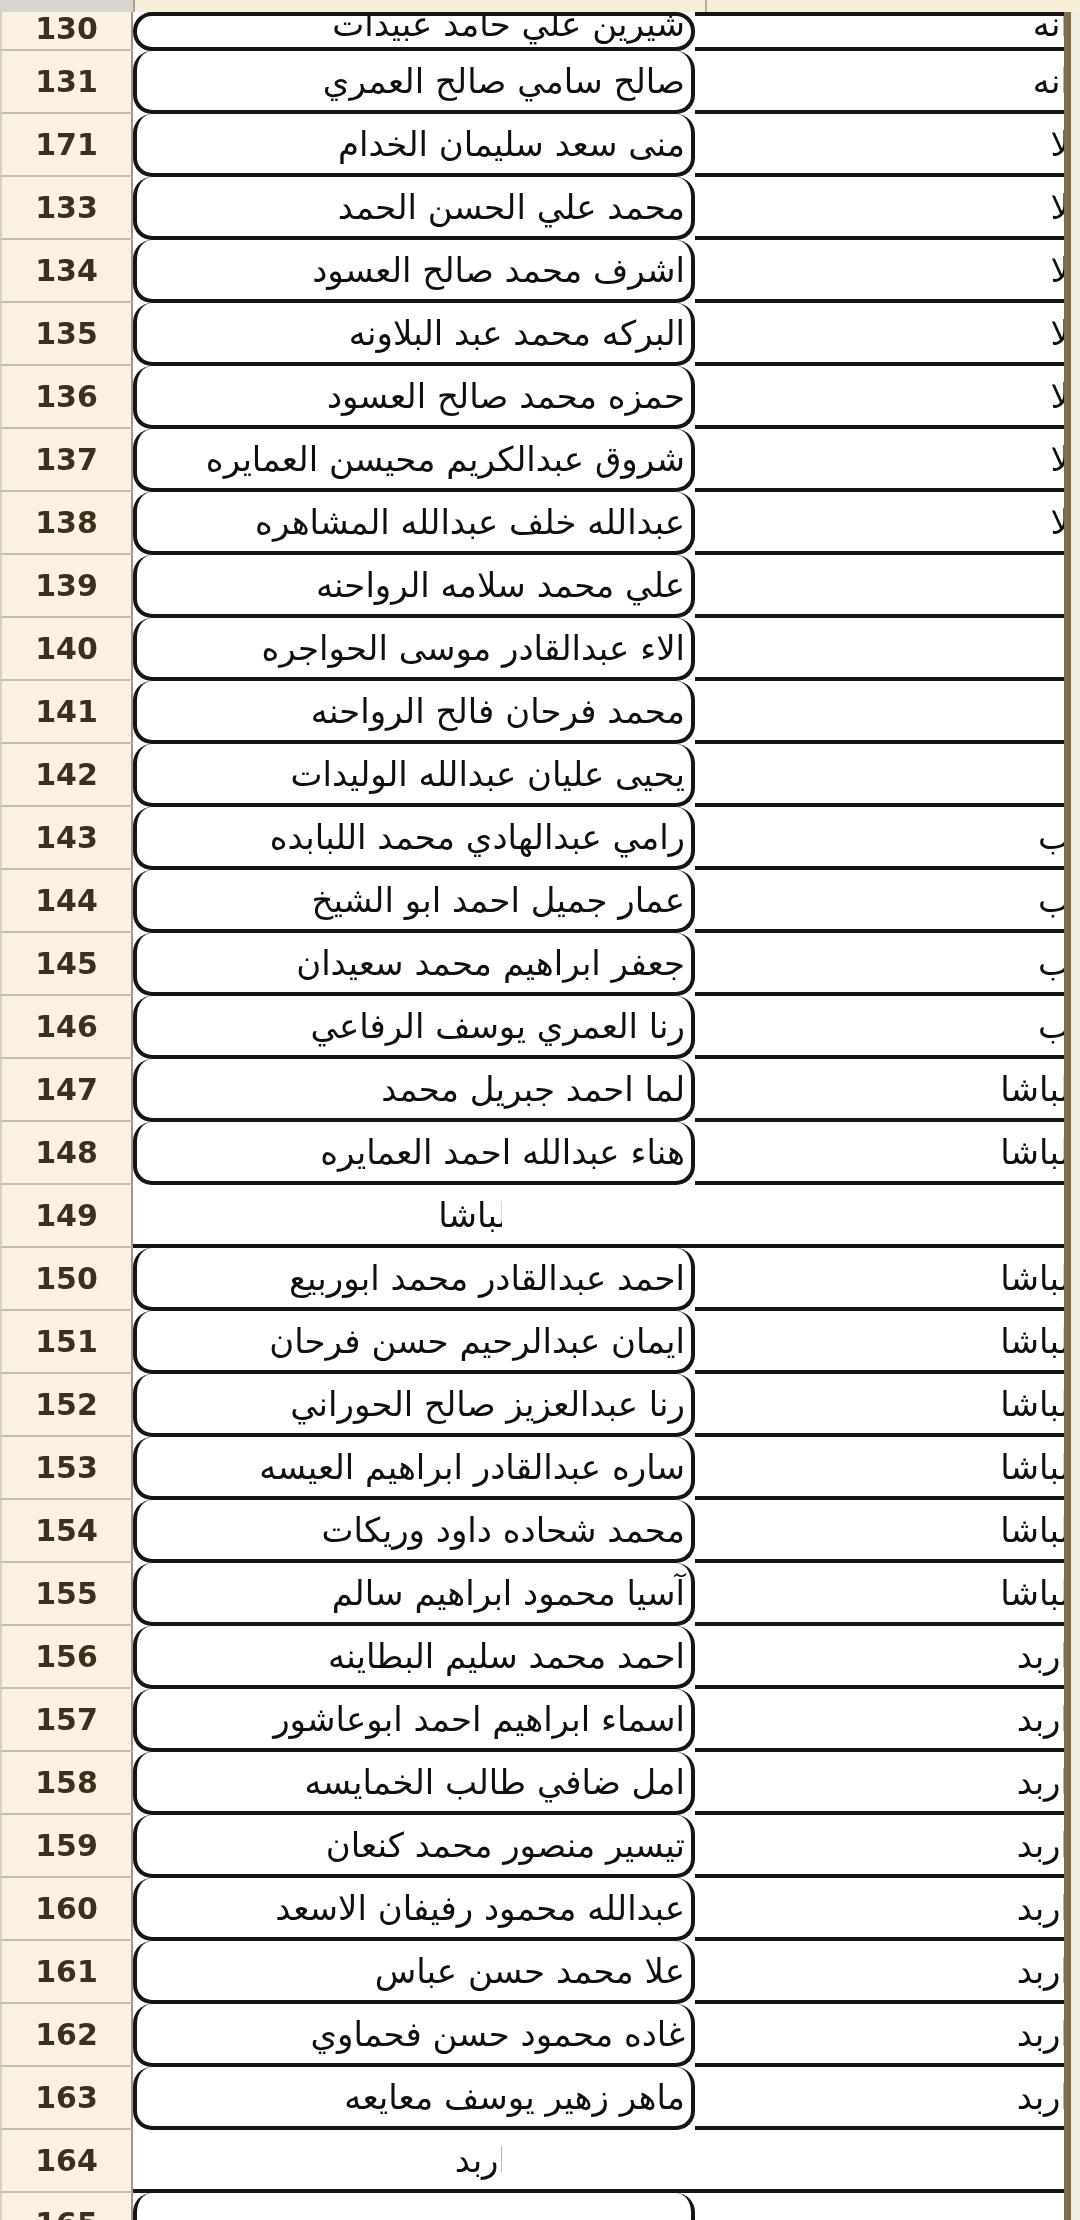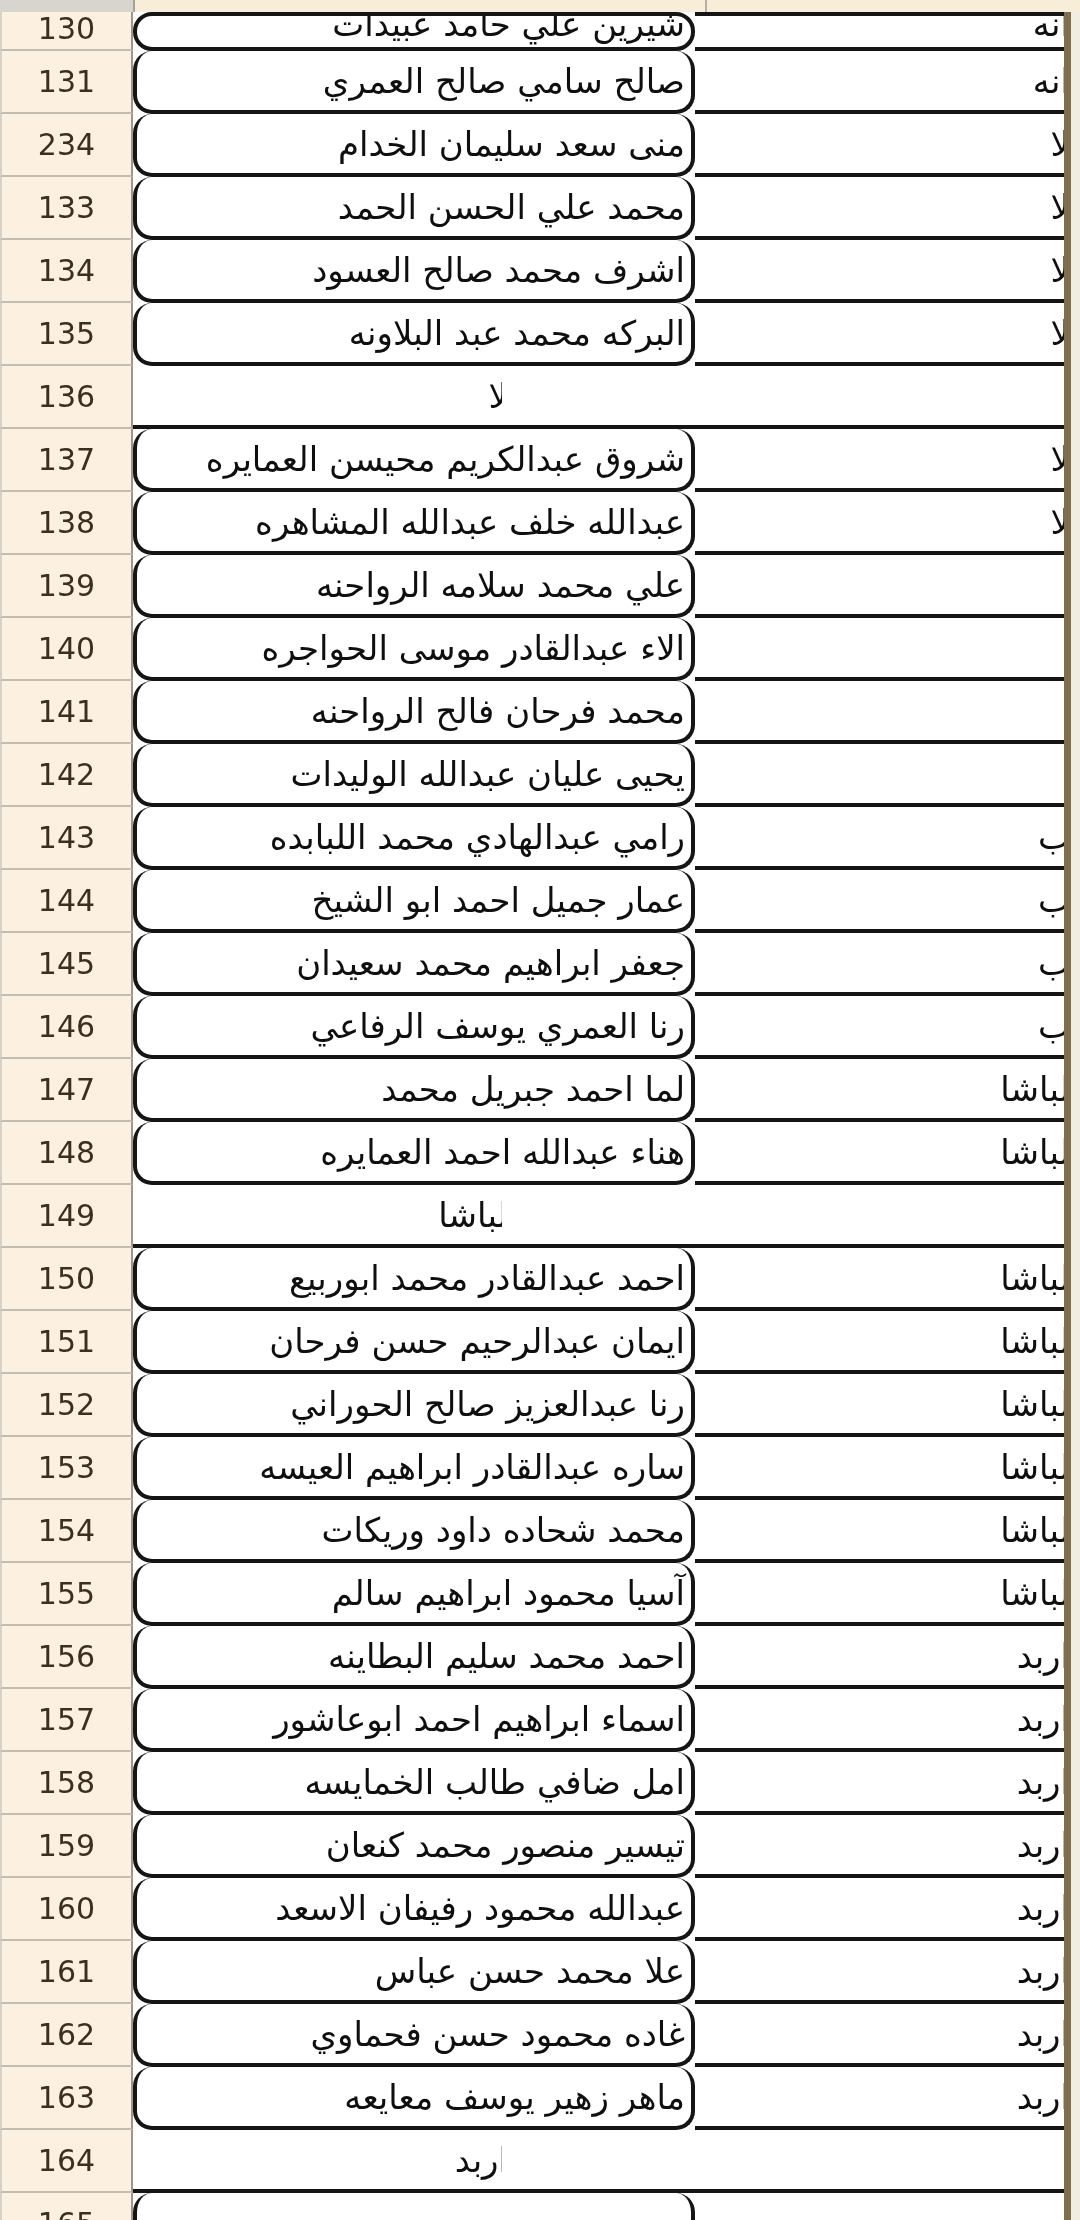--- a/index.html
+++ b/index.html
@@ -14,21 +14,21 @@
   .strip-line.l1{left:133px;}
   .strip-line.l2{left:705px;background:#b5afa1;}
   
   .rows{position:absolute;top:12px;left:0;width:1080px;display:flex;flex-direction:column;z-index:1;}
   .row{display:flex;height:63px;flex:0 0 63px;}
   .row.row-first{height:39px;flex:0 0 39px;}
   .num-cell{
     box-sizing:border-box;width:133px;background:#fcf1e1;
     border-left:2px solid #d6d1c6;border-right:2px solid #9d9789;border-bottom:2px solid #c2bdb2;
     display:flex;align-items:center;justify-content:center;
-    font-weight:normal;font-size:30px;color:#39301d;
+    font-weight:bold;font-size:30px;color:#39301d;
   }
   .row-first .num-cell{align-items:flex-end;padding-bottom:3px;}
   .name-cell{
     box-sizing:border-box;width:562px;background:#ffffff;position:relative;overflow:hidden;
     border-left:4px solid #151515;border-right:4px solid #151515;border-bottom:4px solid #151515;border-radius:19px;
   }
   .row-first .name-cell{border-top:4px solid #151515;}
   .name-text{
     position:absolute;top:0;bottom:0;right:6px;display:flex;align-items:center;
     white-space:nowrap;direction:rtl;font-size:34px;color:#0f0f0f;
@@ -82,21 +82,21 @@
           <div class="name-text">صالح سامي صالح العمري</div>
         </div>
         <div class="region-cell">
           <div class="region-clip">
             <span class="region-text">انه</span>
           </div>
         </div>
       </div>
       <div class="row">
         <div class="num-cell">
-          <span>234</span>
+          <span>171</span>
         </div>
         <div class="name-cell">
           <div class="name-text">منى سعد سليمان الخدام</div>
         </div>
         <div class="region-cell">
           <div class="region-clip">
             <span class="region-text">لا</span>
           </div>
         </div>
       </div>
@@ -135,20 +135,23 @@
         </div>
         <div class="region-cell">
           <div class="region-clip">
             <span class="region-text">لا</span>
           </div>
         </div>
       </div>
       <div class="row">
         <div class="num-cell">
           <span>136</span>
+        </div>
+        <div class="name-cell">
+          <div class="name-text">حمزه محمد صالح العسود</div>
         </div>
         <div class="region-cell">
           <div class="region-clip">
             <span class="region-text">لا</span>
           </div>
         </div>
       </div>
       <div class="row">
         <div class="num-cell">
           <span>137</span>

